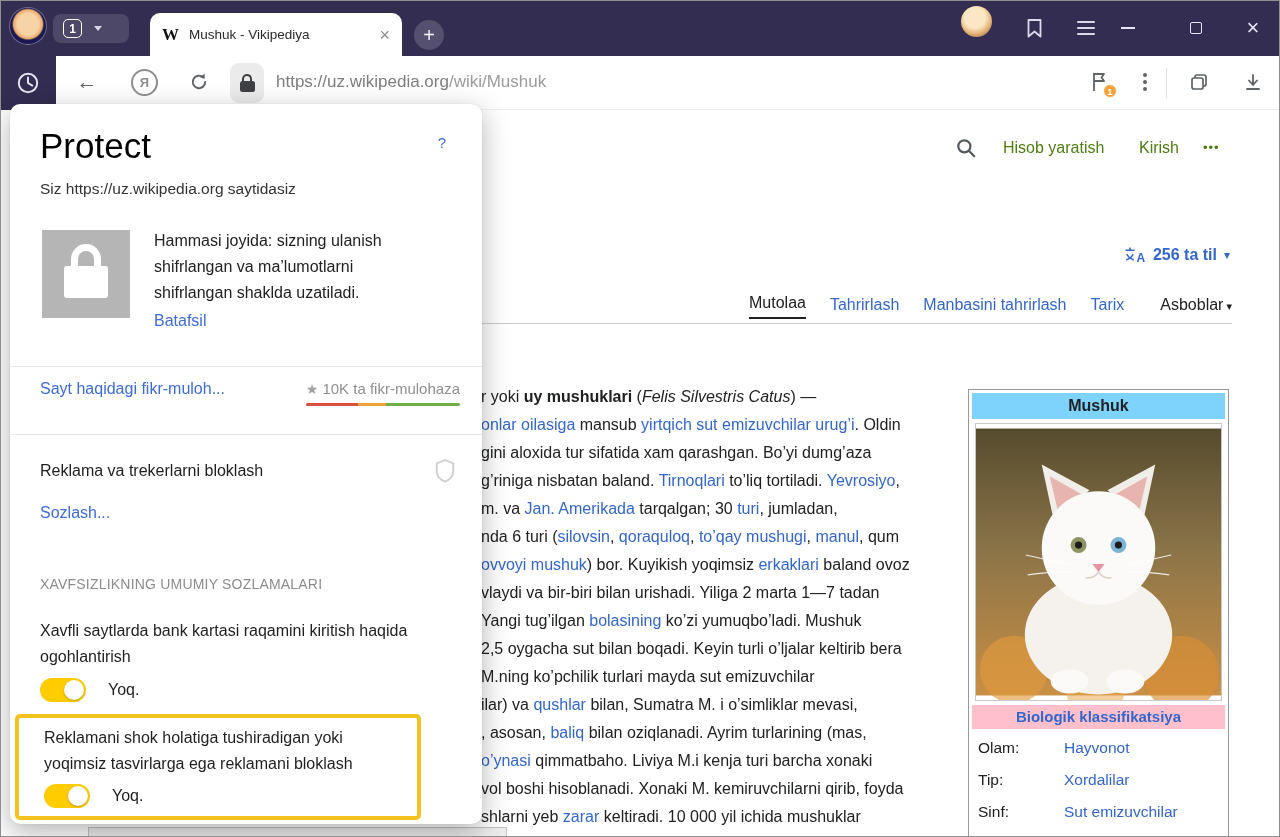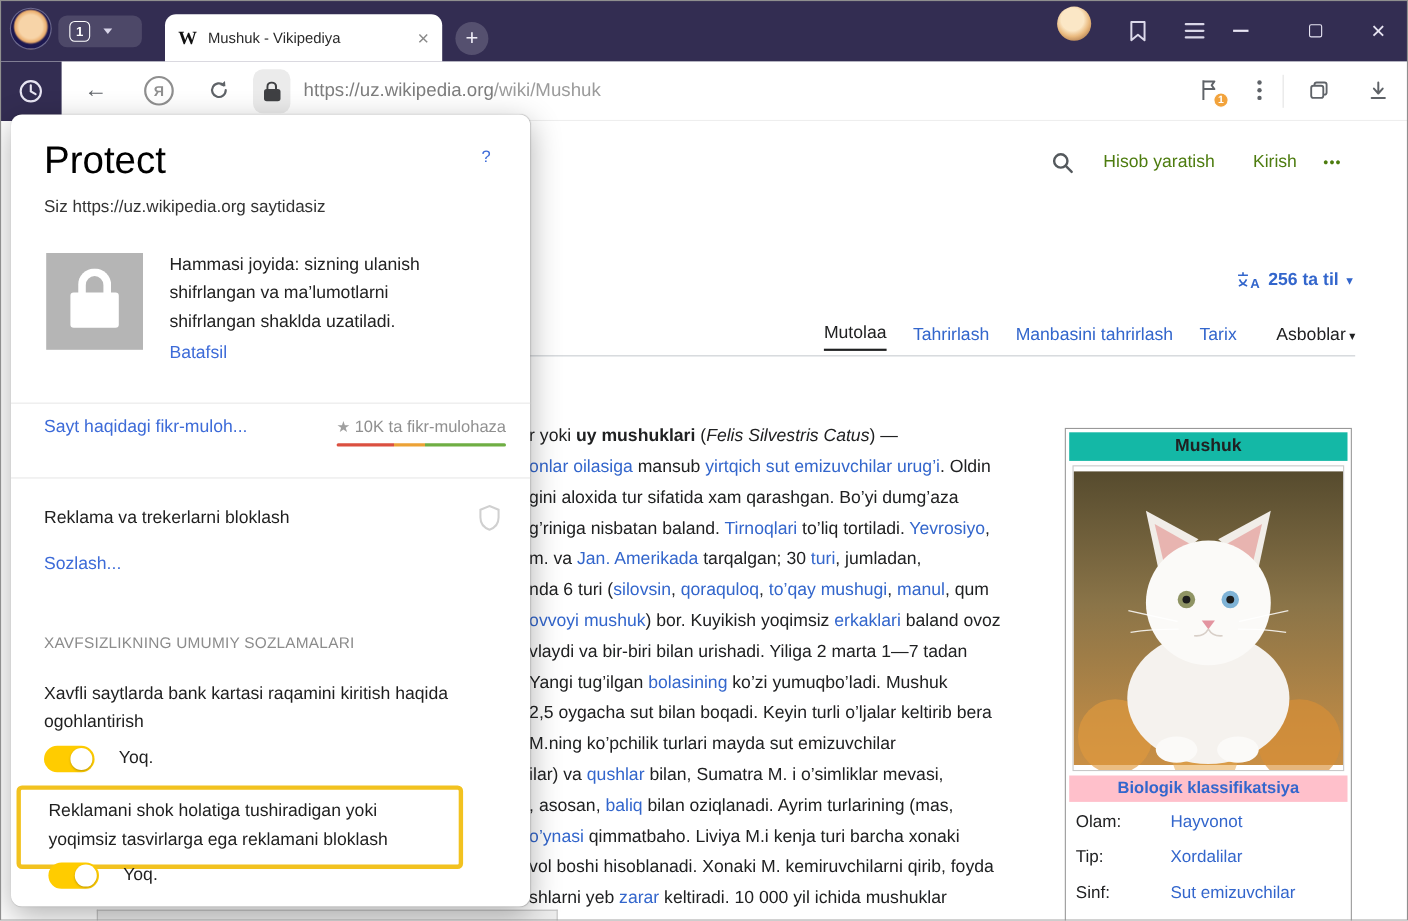--- a/index.html
+++ b/index.html
@@ -83,21 +83,21 @@
 
   .article { position:absolute; left:481px; top:383px; z-index:2; }
   .a-line { height:28px; line-height:28px; font-size:16px; color:#202122; white-space:nowrap; }
   .a-last { margin-left:36px; max-width:392px; overflow:hidden; }
   .seg-l { color:#3366cc; }
   .seg-b { font-weight:bold; }
   .seg-i { font-style:italic; }
 
   .infobox { position:absolute; left:968px; top:389px; width:261px; height:480px; border:1px solid #999;
     background:#fff; padding:3px; z-index:2; }
-  .ib-title { background:#14b8a6; font-weight:bold; font-size:16px; text-align:center; height:26px;
+  .ib-title { background:#7dd3fc; font-weight:bold; font-size:16px; text-align:center; height:26px;
     line-height:26px; color:#202122; }
   .ib-img { display:block; width:247px; height:278px; margin:4px auto; border:1px solid #c8c8c8; }
   .ib-section { background:#ffc0cb; color:#3366cc; font-weight:bold; font-size:15px; text-align:center;
     height:24px; line-height:24px; margin-bottom:2px; }
   .ib-row { display:flex; font-size:15.5px; padding:8px 6px 6px; }
   .ib-label { width:86px; color:#202122; }
   .ib-value { color:#3366cc; }
   .bottom-thumb { position:absolute; left:88px; top:827px; width:419px; height:12px; background:#ededed;
     border:1px solid #c2c2c2; border-bottom:none; z-index:2; }
 
@@ -126,21 +126,21 @@
   .pp-shield { position:absolute; right:26px; top:354px; }
   .pp-configure { position:absolute; left:30px; top:400px; font-size:16px; color:#3d6bd8; }
   .pp-section { position:absolute; left:30px; top:472px; font-size:14px; color:#8c8c8c; letter-spacing:.2px; }
   .pp-bank { position:absolute; left:30px; top:514px; width:370px; font-size:16px; line-height:26px; color:#1f1f1f; }
   .toggle-row { display:flex; align-items:center; gap:22px; }
   .pp-bank-toggle { position:absolute; left:30px; top:574px; }
   .toggle { position:relative; width:46px; height:24px; border-radius:12px; background:#ffcc00; }
   .toggle::after { content:''; position:absolute; right:2px; top:2px; width:20px; height:20px;
     border-radius:50%; background:#fff; box-shadow:0 1px 2px rgba(0,0,0,.25); }
   .toggle-label { font-size:16px; color:#1f1f1f; }
-  .pp-highlight { position:absolute; left:5px; top:610px; width:406px; height:76px;
+  .pp-highlight { position:absolute; left:5px; top:610px; width:406px; height:106px;
     border:4px solid #f2c21f; border-radius:5px; padding:7px 0 0 25px; background:#fff; }
   .pp-shock-label { width:345px; font-size:16px; line-height:26px; color:#1f1f1f; }
   .pp-shock-toggle { margin-top:7px; }
 </style>
 </head>
 <body>
 
 <div id="window">
 
   <div class="titlebar">

